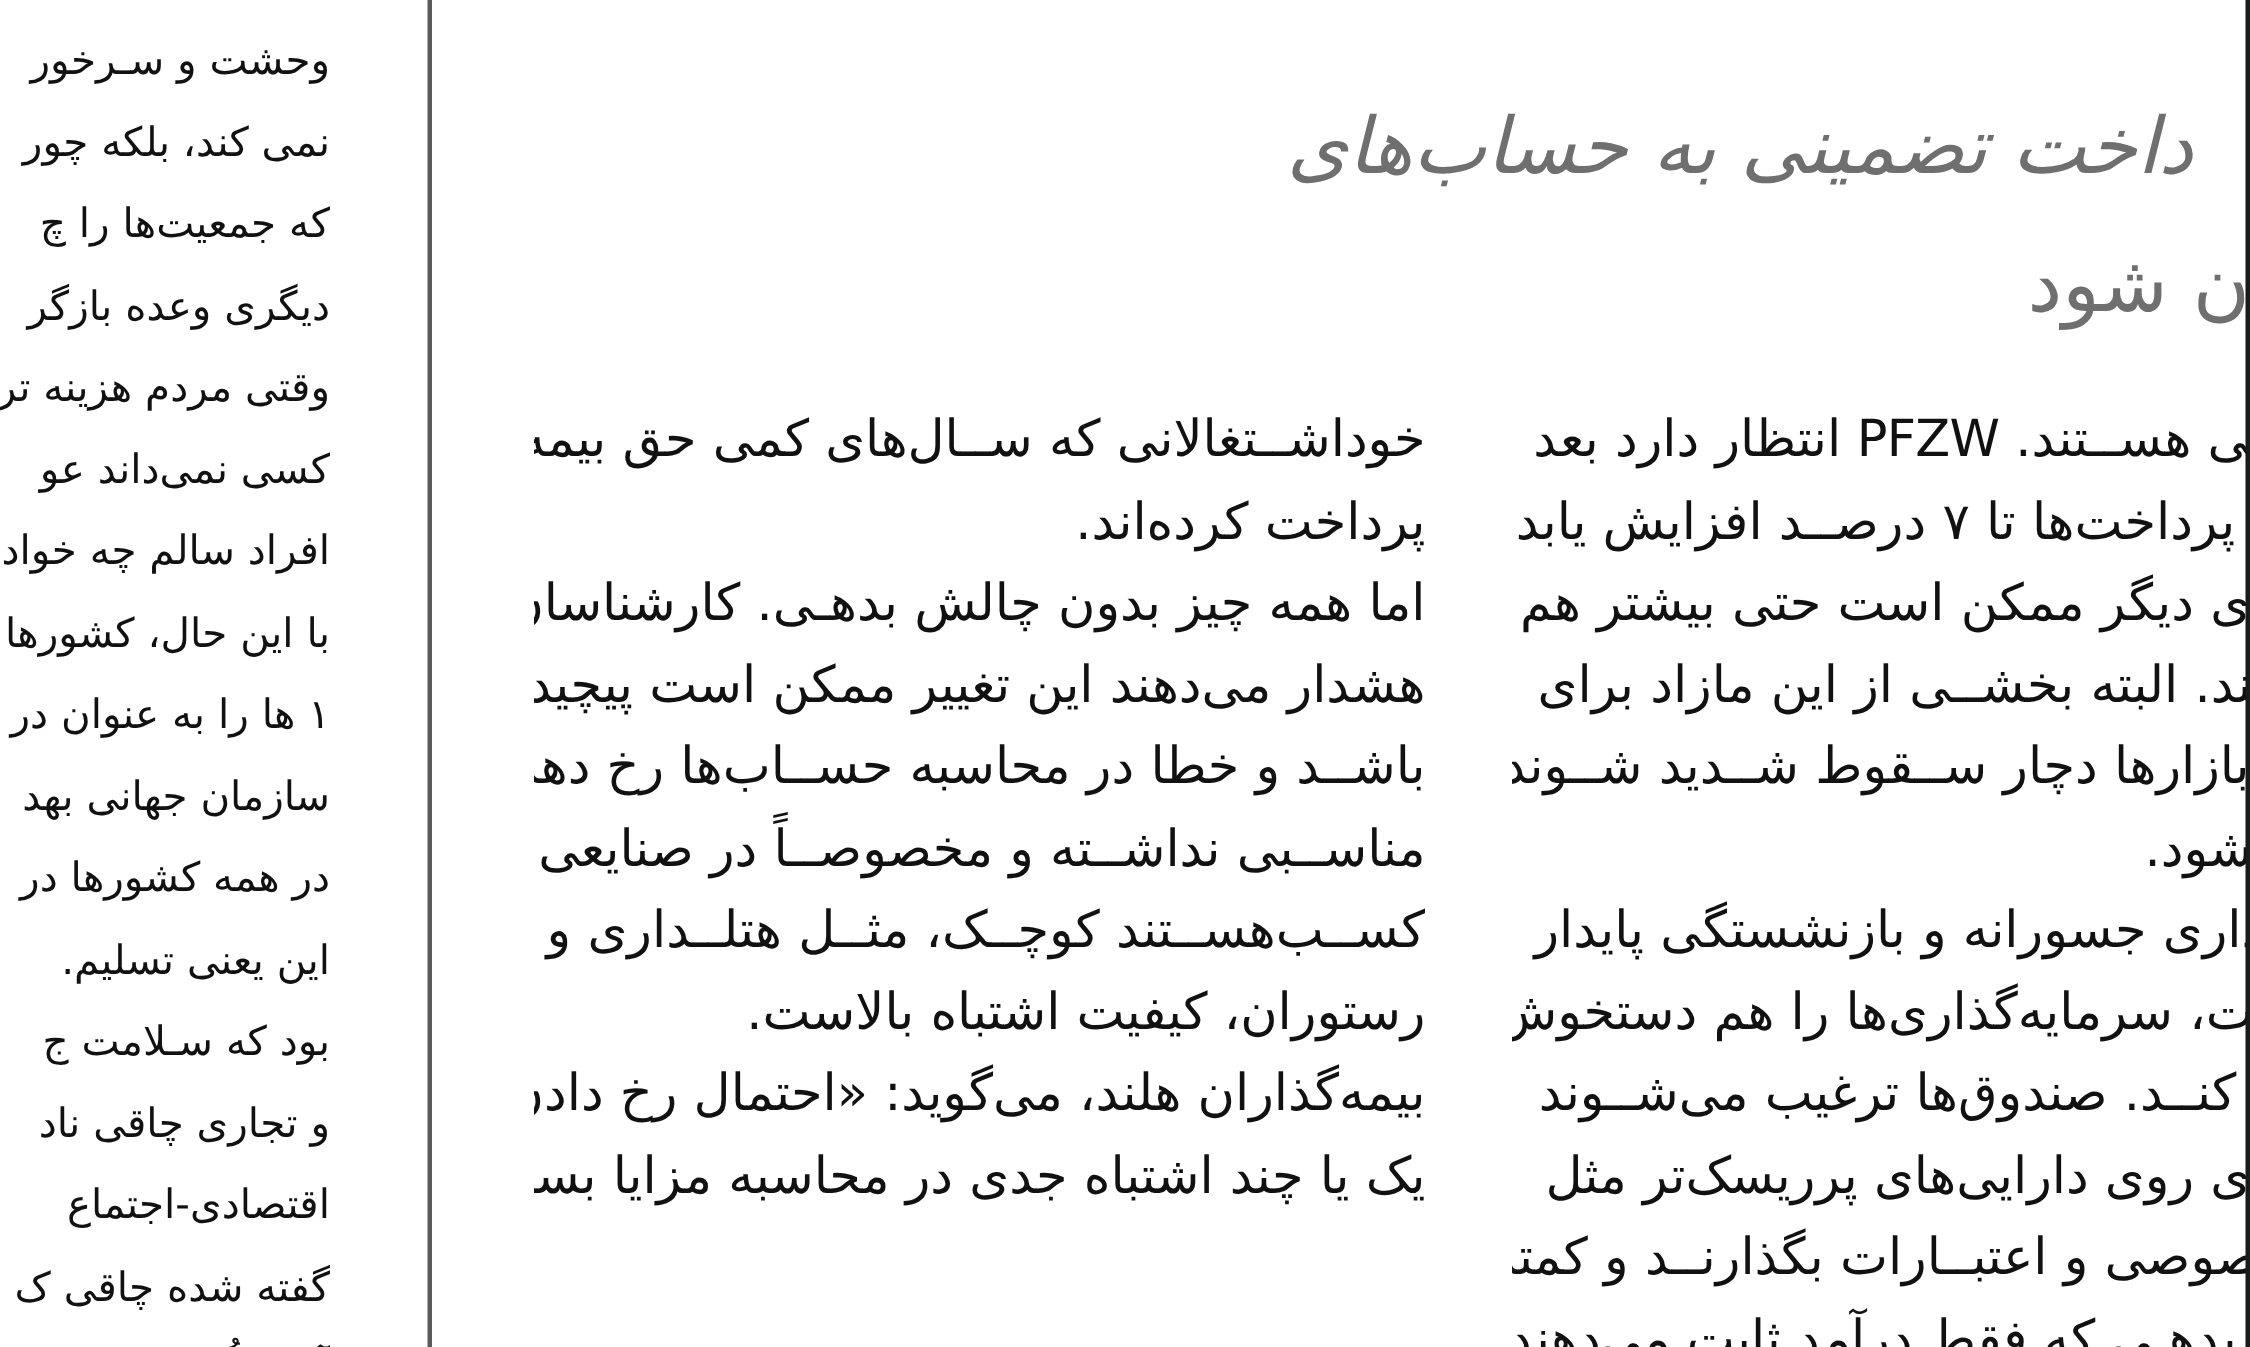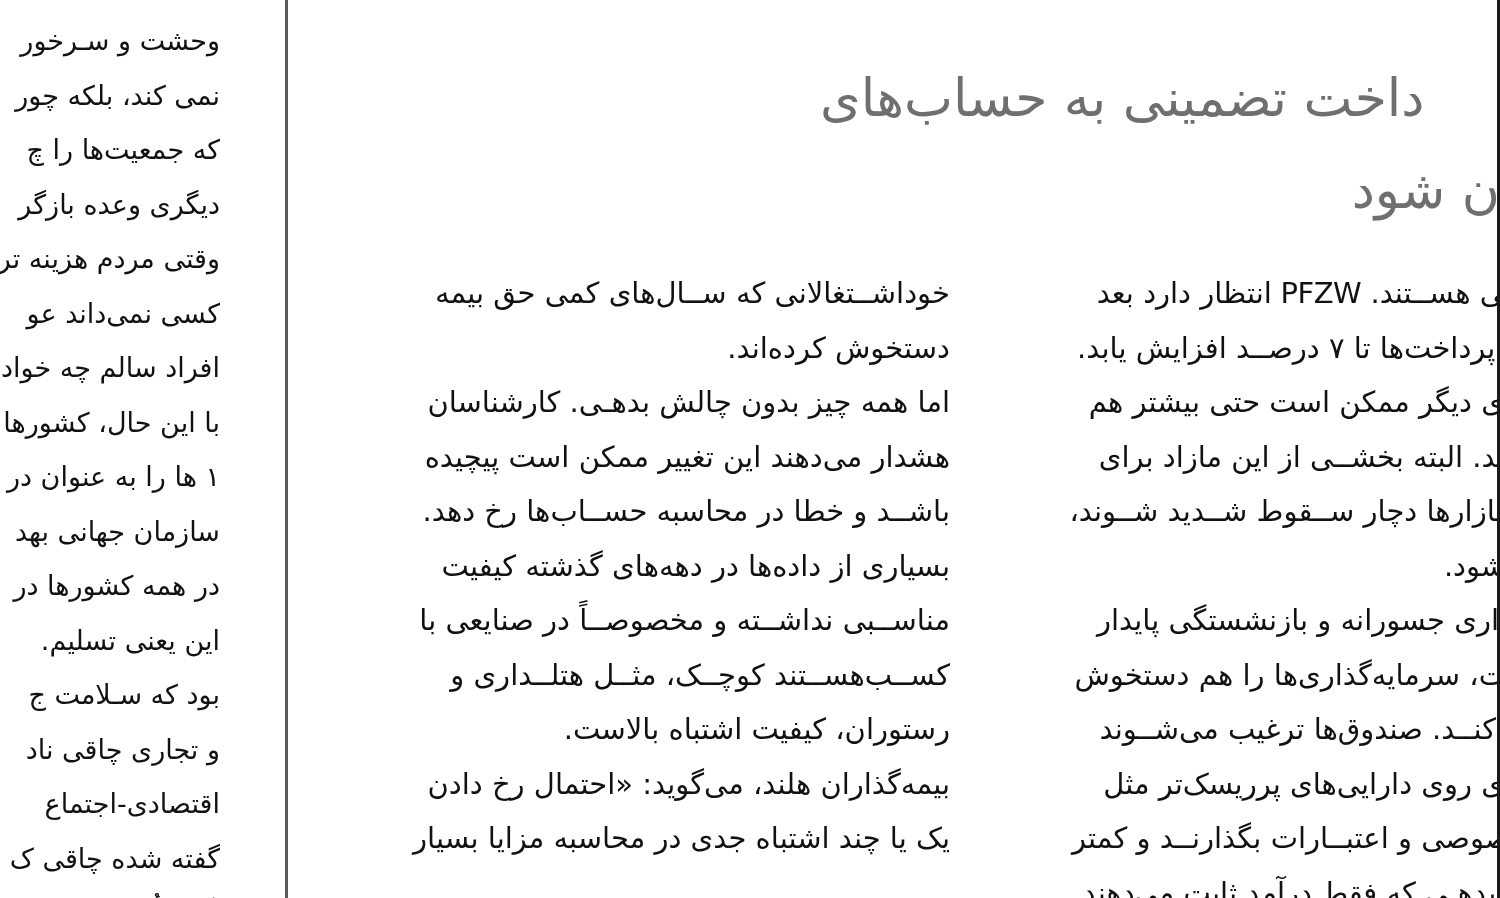--- a/index.html
+++ b/index.html
@@ -19,21 +19,21 @@
       position: absolute;
       direction: rtl;
       text-align: justify;
       text-align-last: right;
       white-space: nowrap;
     }
     .line {
       display: block;
       height: 54.5px;
       line-height: 54.5px;
-      font-size: 29px;
+      font-size: 34px;
       letter-spacing: -0.5px;
     }
     
     #col-left {
       right: 1280px;
       top: 14px;
       width: 240px;
       overflow: hidden;
       text-align: right;
     }
@@ -54,22 +54,23 @@
       direction: rtl;
       text-align: left;
       color: #6f6f6f;
       font-size: 52px;
       line-height: 92px;
       white-space: nowrap;
       overflow: hidden;
     }
     #headline .hl {
       display: block;
-      text-align: left;
+      text-align: center;
       padding-left: 0;
+      font-style: italic;
     }
     #headline .hl2 {
       display: block;
       text-align: left;
       padding-left: 532px;
     }
     
     #col-mid {
       left: 356px;
       top: 266px;
@@ -120,25 +121,24 @@
 
 <div id="divider"></div>
 
 <div id="headline">
   <span class="hl">داخت تضمینی به حساب‌های</span>
   <span class="hl2">ن شود</span>
 </div>
 
 <div id="col-mid" class="col">
   <span class="line">خوداشــتغالانی که ســال‌های کمی حق بیمه</span>
-  <span class="line">دستخوش کرده‌اند.</span>
+  <span class="line">پرداخت کرده‌اند.</span>
   <span class="line">اما همه چیز بدون چالش بدهـی. کارشناسان</span>
   <span class="line">هشدار می‌دهند این تغییر ممکن است پیچیده</span>
   <span class="line">باشــد و خطا در محاسبه حســاب‌ها رخ دهد.</span>
-  <span class="line">بسیاری از داده‌ها در دهه‌های گذشته کیفیت</span>
   <span class="line">مناســبی نداشــته و مخصوصــاً در صنایعی با</span>
   <span class="line">کســب‌هســتند کوچــک، مثــل هتلــداری و</span>
   <span class="line">رستوران، کیفیت اشتباه بالاست.</span>
   <span class="line">بیمه‌گذاران هلند، می‌گوید: «احتمال رخ دادن</span>
   <span class="line">یک یا چند اشتباه جدی در محاسبه مزایا بسیار</span>
 </div>
 
 <div id="col-right" class="col">
   <span class="line">نگی هســتند. PFZW انتظار دارد بعد</span>
   <span class="line">ر، پرداخت‌ها تا ۷ درصــد افزایش یابد.</span>

